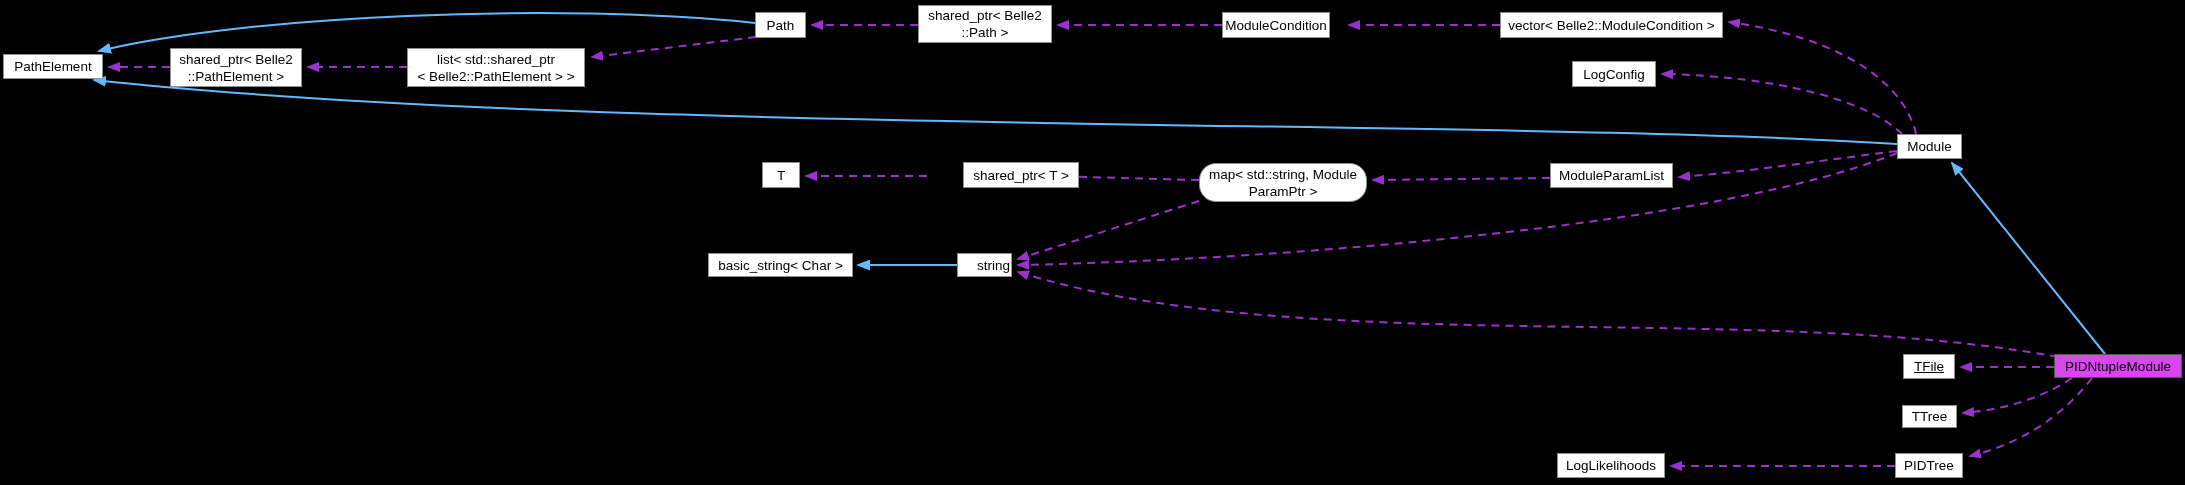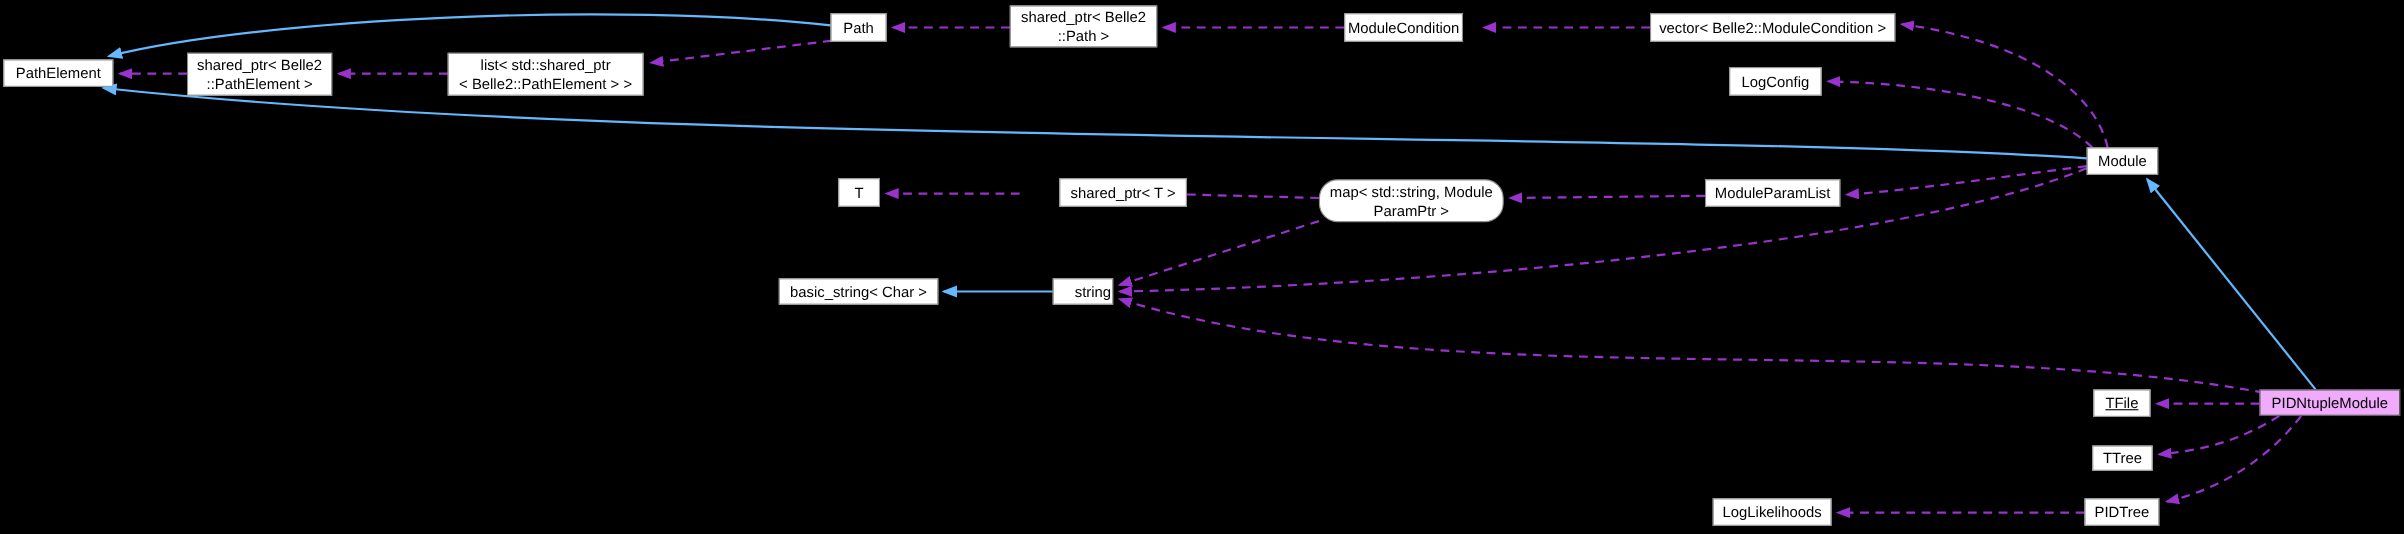--- a/index.html
+++ b/index.html
@@ -22,21 +22,21 @@
     display:flex;
     align-items:center;
     justify-content:center;
     text-align:center;
     white-space:pre-line;
     z-index:1;
     padding:0 4px;
     cursor:pointer;
   }
   .node.hl{
-    background:#f0abfc;
+    background:#d946ef;
     border:1.5px solid #545454;
   }
 </style>
 </head>
 <body>
 
 <div id="canvas">
 
   <svg id="edges" width="2185" height="485" viewBox="0 0 2185 485">
     <defs>

